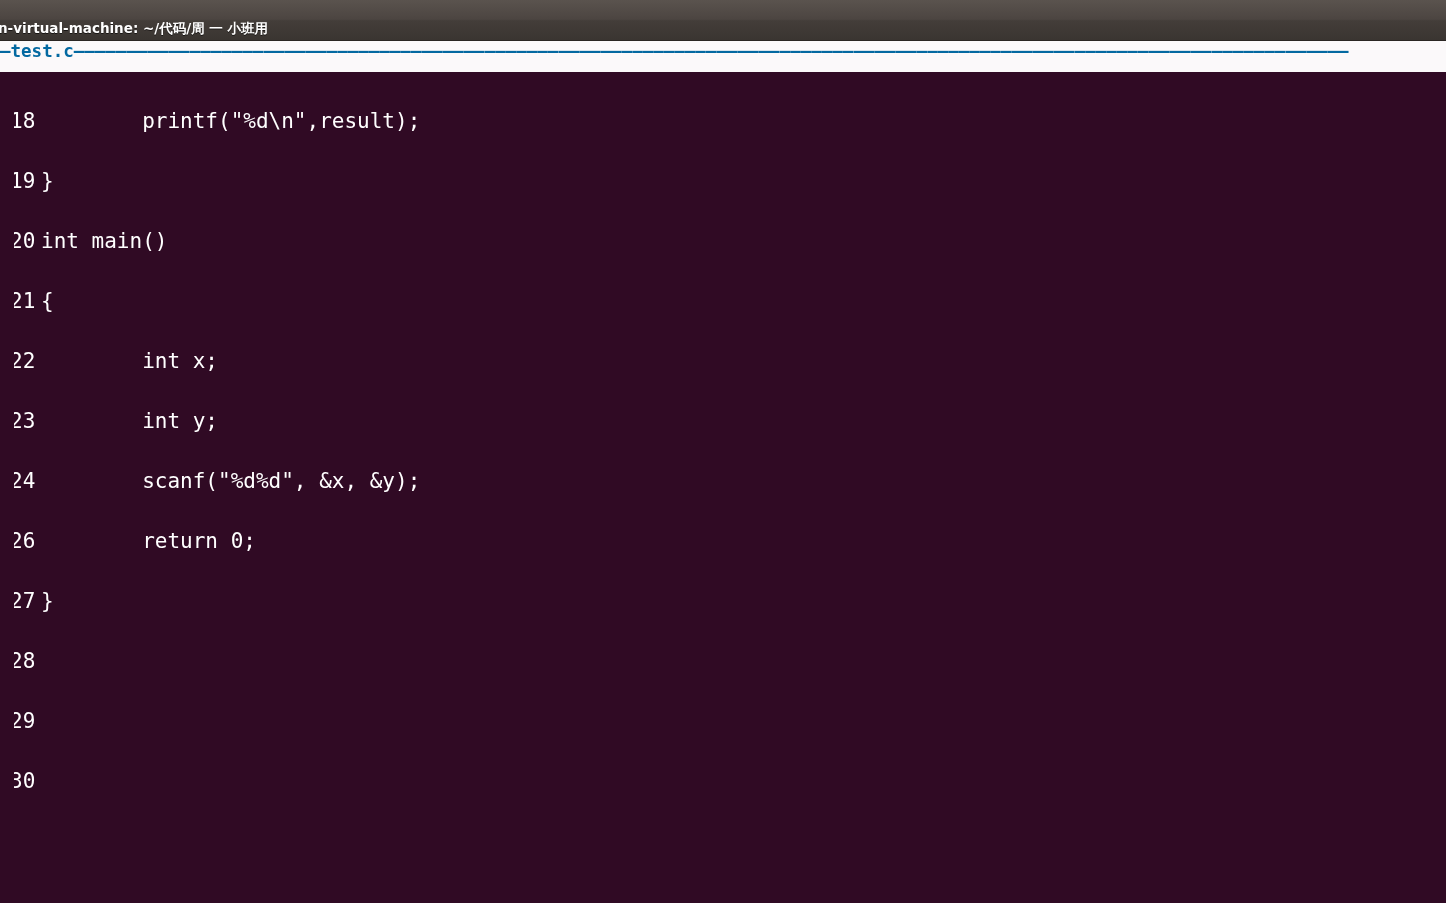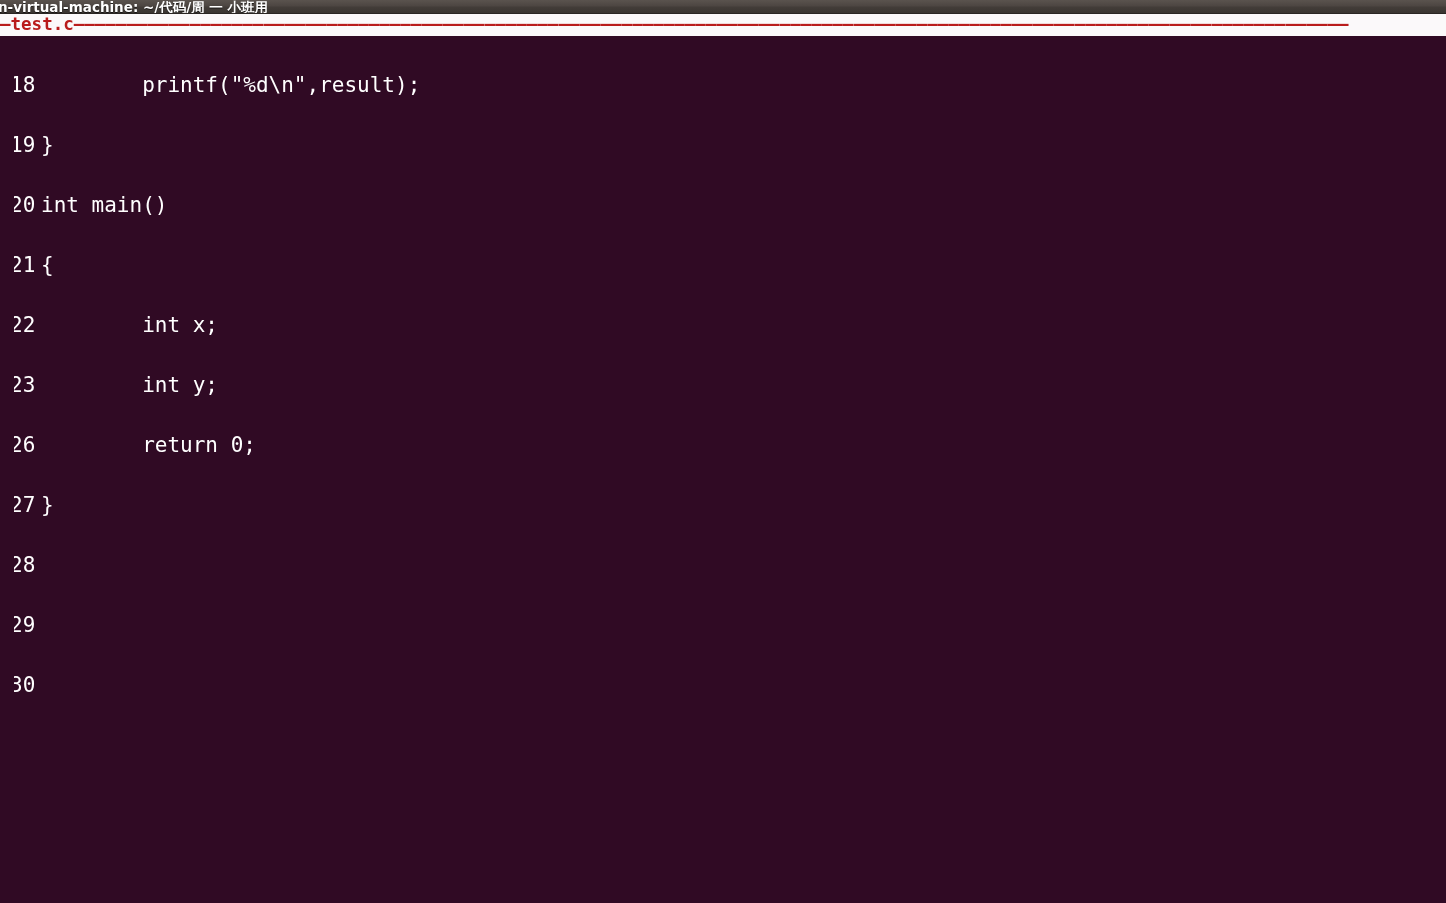--- a/index.html
+++ b/index.html
@@ -6,26 +6,26 @@
   html, body {
     width: 1446px;
     height: 903px;
     overflow: hidden;
     background: #300a24;
     font-family: "DejaVu Sans Mono", "Liberation Mono", monospace;
   }
 
   
   #titlebar {
-    height: 14px;
+    height: 41px;
     width: 100%;
     background: linear-gradient(to bottom, #5a534e 0%, #4c4541 48%, #433d39 52%, #3a3531 100%);
     border-bottom: 1px solid #2a2623;
     display: flex;
-    align-items: center;
+    align-items: flex-end;
     overflow: hidden;
     position: relative;
   }
   #titlebar-text {
     font-family: "DejaVu Sans", "Liberation Sans", sans-serif;
     font-size: 13.5px;
     font-weight: bold;
     color: #ffffff;
     white-space: nowrap;
     margin-left: -2px;
@@ -37,23 +37,23 @@
   #terminal {
     position: relative;
     width: 100%;
     height: 879px;
     background: #300a24;
     overflow: hidden;
   }
 
   
   .pane-title {
-    height: 22px;
+    height: 31px;
     background: #fbf9fa;
-    color: #b91c1c;
+    color: #0369a1;
     font-size: 17.5px;
     line-height: 21px;
     white-space: pre;
     overflow: hidden;
     letter-spacing: 0px;
     font-weight: bold;
   }
 
   .code-pane, .asm-pane, .cmd-pane {
     background: #300a24;
@@ -116,20 +116,24 @@
     </div>
     <div class="row src-row">
       <span class="src-num">22</span>
       <span class="src-text">        int x;</span>
     </div>
     <div class="row src-row">
       <span class="src-num">23</span>
       <span class="src-text">        int y;</span>
     </div>
     <div class="row src-row">
+      <span class="src-num">24</span>
+      <span class="src-text">        scanf("%d%d", &amp;x, &amp;y);</span>
+    </div>
+    <div class="row src-row">
       <span class="src-num">26</span>
       <span class="src-text">        return 0;</span>
     </div>
     <div class="row src-row">
       <span class="src-num">27</span>
       <span class="src-text">}</span>
     </div>
     <div class="row src-row">
       <span class="src-num">28</span>
       <span class="src-text"></span>

